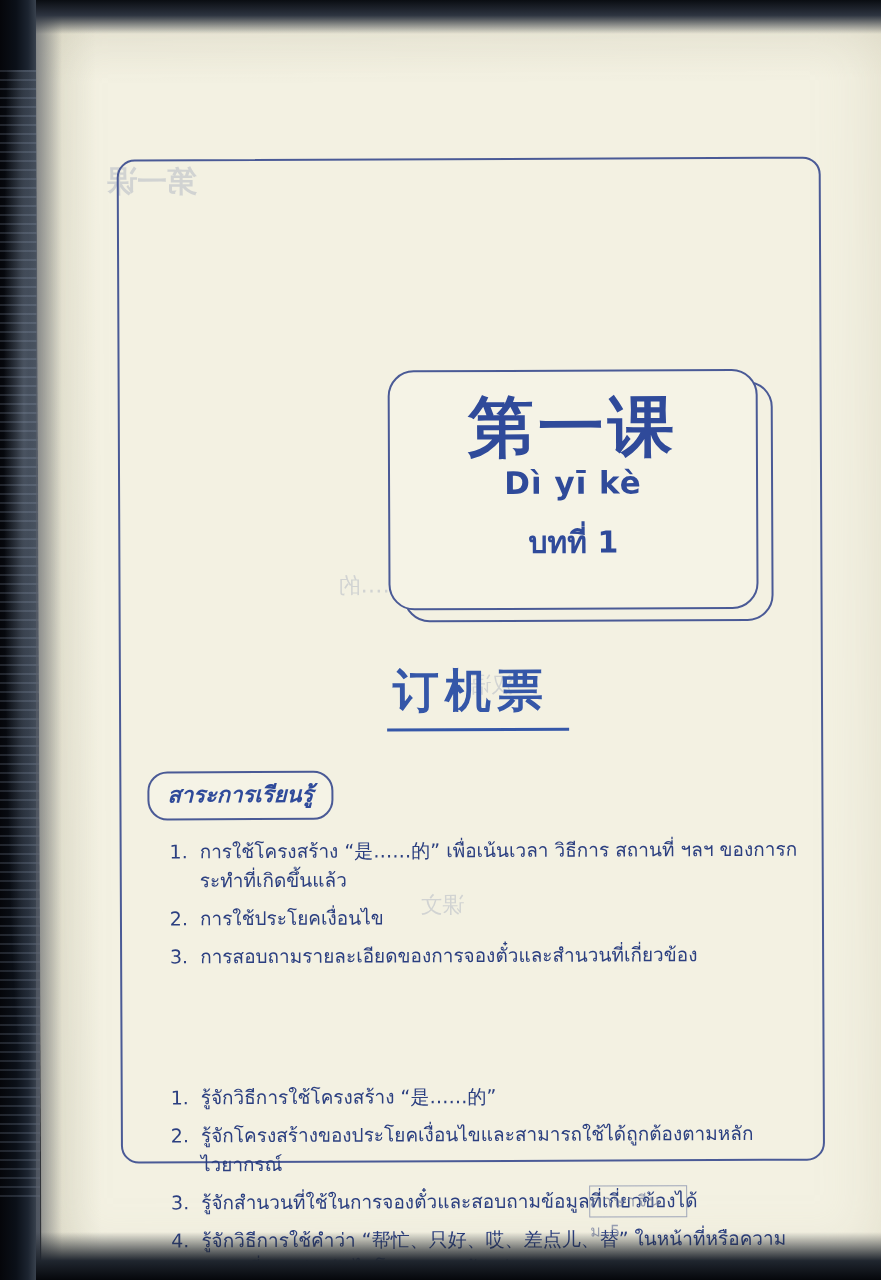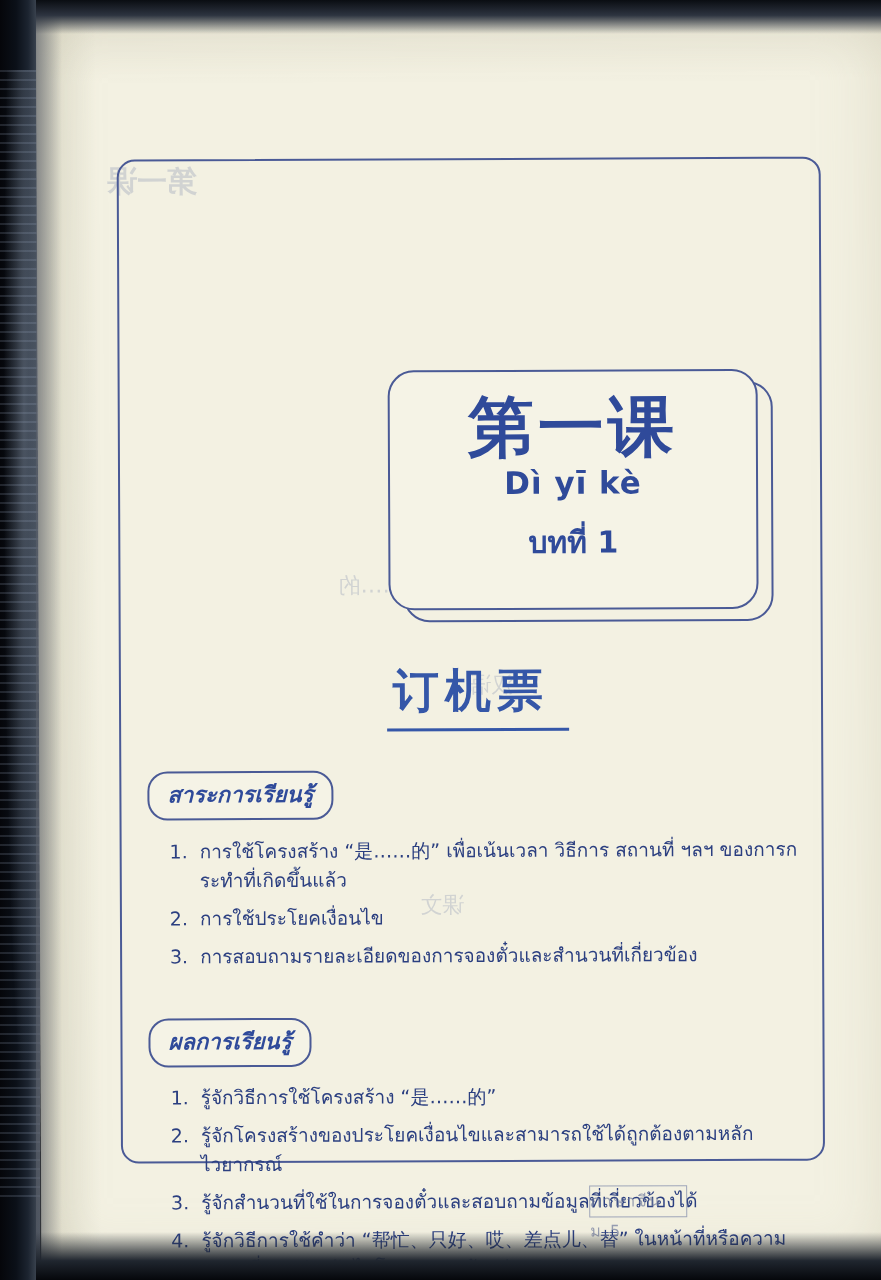--- a/index.html
+++ b/index.html
@@ -259,21 +259,20 @@
         <li>
           <span class="num">2.</span>
           <span class="txt">การใช้ประโยคเงื่อนไข</span>
         </li>
         <li>
           <span class="num">3.</span>
           <span class="txt">การสอบถามรายละเอียดของการจองตั๋วและสำนวนที่เกี่ยวข้อง</span>
         </li>
       </ol>
 
-      <div class="pill pill-2">ผลการเรียนรู้</div>
 
       <ol class="list list-2">
         <li>
           <span class="num">1.</span>
           <span class="txt">รู้จักวิธีการใช้โครงสร้าง “是……的”</span>
         </li>
         <li>
           <span class="num">2.</span>
           <span class="txt">รู้จักโครงสร้างของประโยคเงื่อนไขและสามารถใช้ได้ถูกต้องตามหลักไวยากรณ์</span>
         </li>

